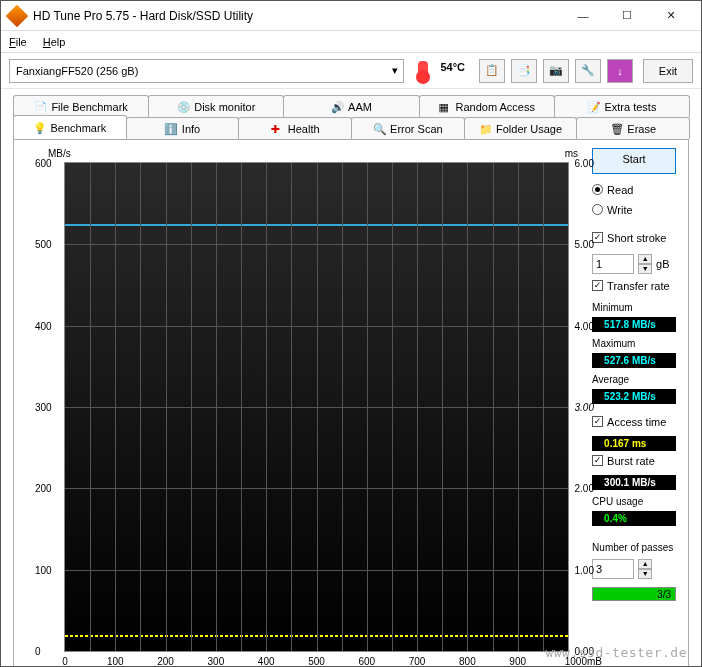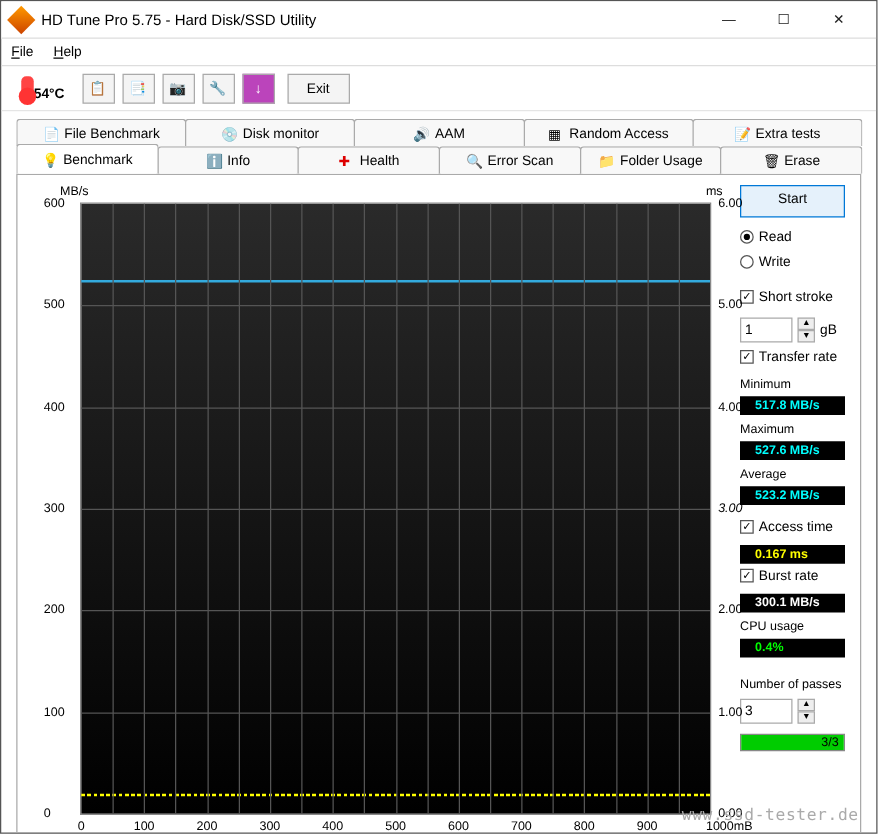--- a/index.html
+++ b/index.html
@@ -6,21 +6,21 @@
 body{background:#fff;width:702px;height:667px;position:relative;border:1px solid #555}
 .titlebar{height:30px;background:#fff;display:flex;align-items:center;padding:12px 8px;border-bottom:1px solid #ddd}
 .titlebar .icon{width:16px;height:16px;background:linear-gradient(135deg,#f90,#c40);transform:rotate(45deg);margin-right:8px}
 .titlebar .title{flex:1;font-size:12px}
 .winbtns{display:flex;gap:0}
 .winbtn{width:44px;height:28px;display:flex;align-items:center;justify-content:center;color:#222}
 .menubar{height:22px;display:flex;align-items:center;padding:0 8px;gap:16px;border-bottom:1px solid #ddd}
 .menubar span u{text-decoration:underline}
 .toolbar{height:36px;display:flex;align-items:center;padding:4px 8px;gap:6px;border-bottom:1px solid #e5e5e5}
 .drivesel{flex:1;height:24px;border:1px solid #aaa;display:flex;align-items:center;padding:0 6px;background:#fff;justify-content:space-between}
-.temp{display:flex;align-items:flex-end;gap:0;padding:0 8px}
+.temp{display:flex;align-items:flex-start;gap:12px;padding:0 8px}
 .therm{width:10px;height:20px;background:linear-gradient(#f44,#f44);border-radius:4px;position:relative}
 .therm::after{content:"";position:absolute;bottom:-3px;left:-2px;width:14px;height:14px;background:#f33;border-radius:50%}
 .tbicon{width:26px;height:24px;border:1px solid #aaa;background:#f4f4f4;display:flex;align-items:center;justify-content:center}
 .exitbtn{width:50px;height:24px;border:1px solid #aaa;background:#f4f4f4;text-align:center;line-height:22px;margin-left:4px}
 .tabrow{display:flex;padding:0 12px;height:22px;align-items:flex-end;margin-top:6px}
 .tab{flex:1;height:22px;border:1px solid #aaa;border-bottom:none;background:#f8f8f8;display:flex;align-items:center;justify-content:center;gap:5px;font-size:11px;border-radius:3px 3px 0 0;margin-right:-1px}
 .tab.active{background:#fff;position:relative;z-index:2;height:24px}
 .tabicon{width:12px;height:12px;display:inline-block}
 .content{display:flex;padding:8px 12px 12px 12px;border:1px solid #aaa;margin:0 12px 12px 12px}
 .chartarea{position:relative;width:570px;height:530px}
@@ -68,20 +68,24 @@
     <div class="winbtn">✕</div>
   </div>
 </div>
 
 <div class="menubar">
   <span><u>F</u>ile</span>
   <span><u>H</u>elp</span>
 </div>
 
 <div class="toolbar">
+  <div class="drivesel">
+    <span>FanxiangFF520 (256 gB)</span>
+    <span>▾</span>
+  </div>
   <div class="temp">
     <div class="therm"></div>
     <b>54°C</b>
   </div>
   <div class="tbicon">📋</div>
   <div class="tbicon">📑</div>
   <div class="tbicon">📷</div>
   <div class="tbicon">🔧</div>
   <div class="tbicon" style="background:#b4b">
       <span style="color:#fff">↓</span>

